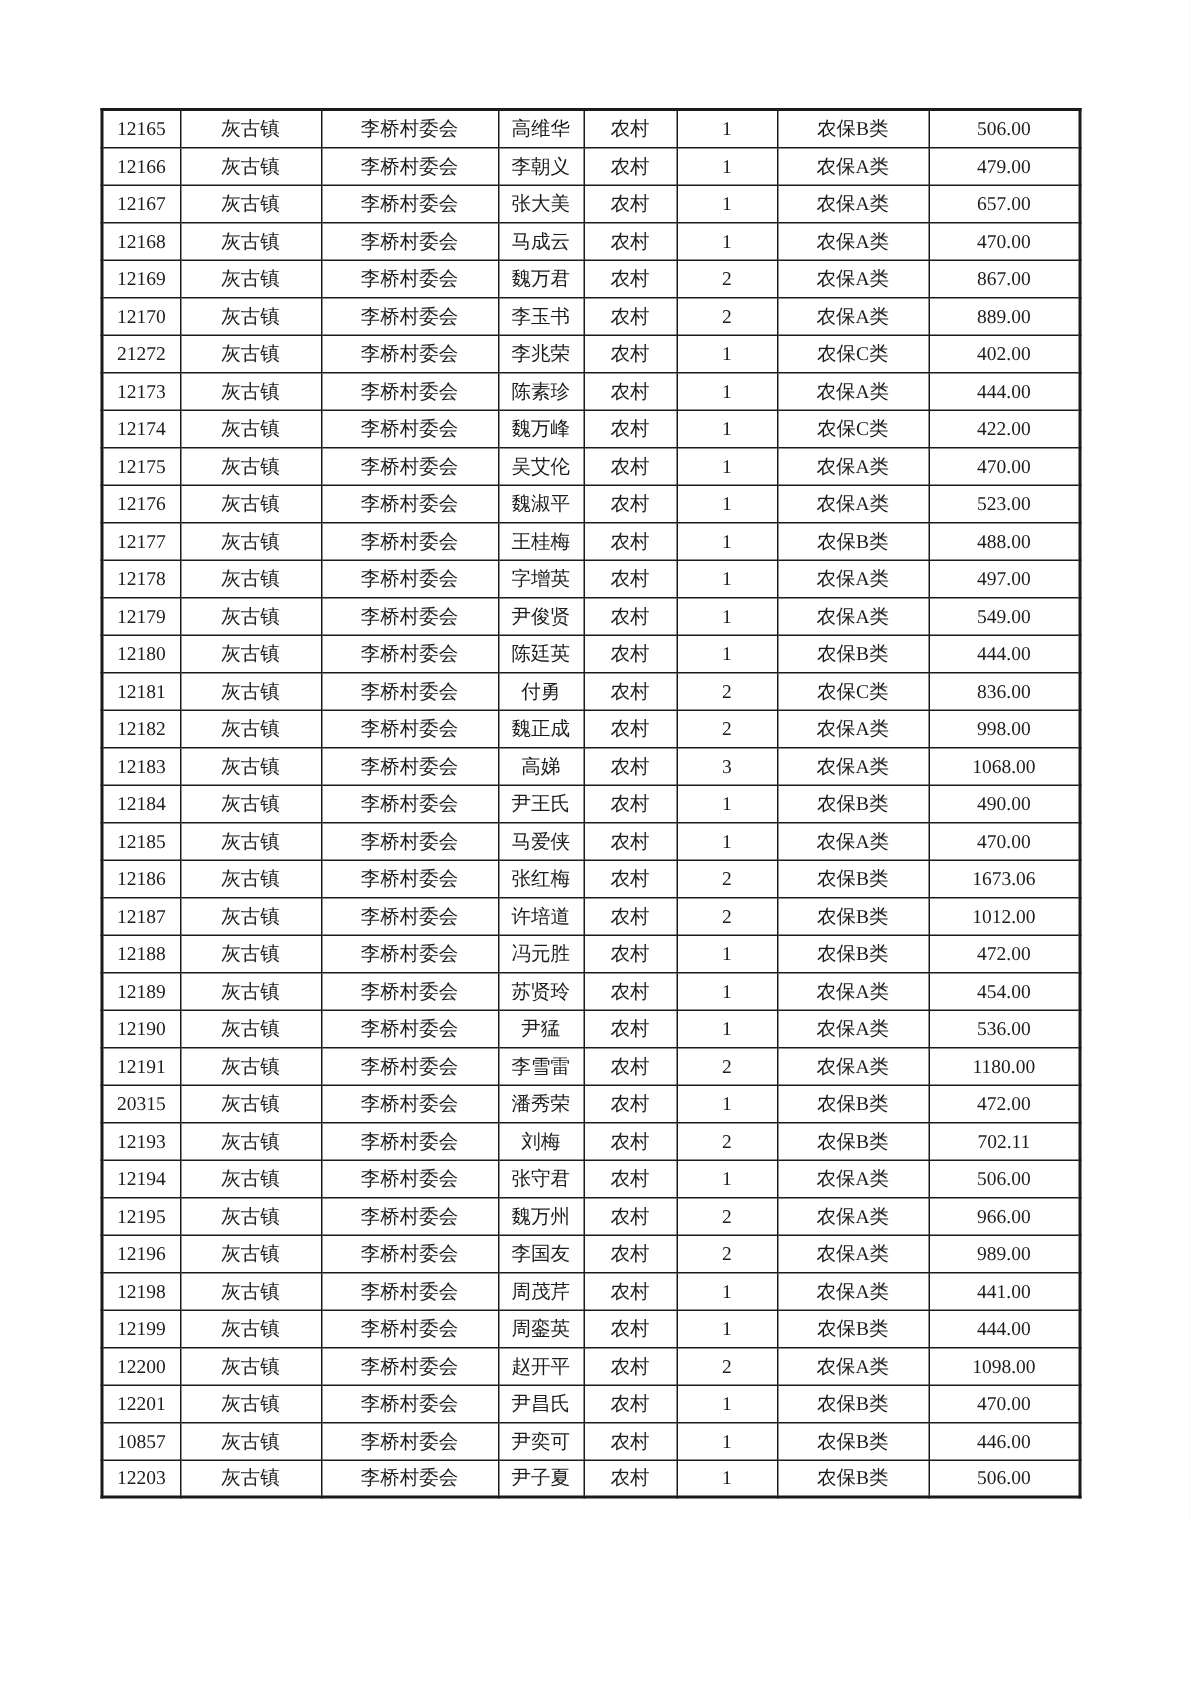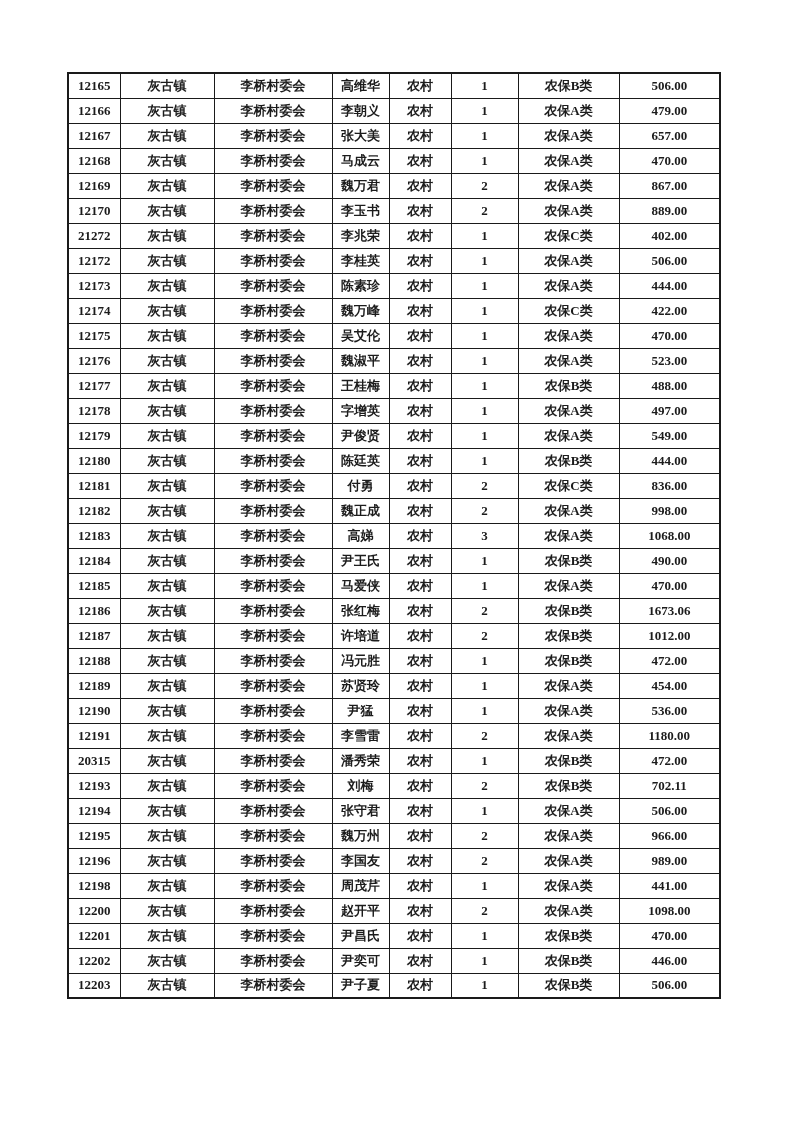--- a/index.html
+++ b/index.html
@@ -16,21 +16,20 @@
     overflow: hidden;
   }
   table.roster {
     position: absolute;
     left: 67px;
     top: 72px;
     width: 652px;
     border-collapse: collapse;
     table-layout: fixed;
     border: 2px solid #1a1a1a;
-    font-weight: bold;
   }
   table.roster td {
     border: 1px solid #1a1a1a;
     height: 24px;
     text-align: center;
     vertical-align: middle;
     font-size: 13px;
     color: #1c1c1c;
     white-space: nowrap;
     overflow: hidden;
@@ -118,30 +117,20 @@
           <td>21272</td>
           <td>灰古镇</td>
           <td>李桥村委会</td>
           <td>李兆荣</td>
           <td>农村</td>
           <td>1</td>
           <td>农保C类</td>
           <td>402.00</td>
         </tr>
         <tr>
-          <td>12172</td>
-          <td>灰古镇</td>
-          <td>李桥村委会</td>
-          <td>李桂英</td>
-          <td>农村</td>
-          <td>1</td>
-          <td>农保A类</td>
-          <td>506.00</td>
-        </tr>
-        <tr>
           <td>12173</td>
           <td>灰古镇</td>
           <td>李桥村委会</td>
           <td>陈素珍</td>
           <td>农村</td>
           <td>1</td>
           <td>农保A类</td>
           <td>444.00</td>
         </tr>
         <tr>
@@ -378,41 +367,51 @@
           <td>12198</td>
           <td>灰古镇</td>
           <td>李桥村委会</td>
           <td>周茂芹</td>
           <td>农村</td>
           <td>1</td>
           <td>农保A类</td>
           <td>441.00</td>
         </tr>
         <tr>
+          <td>12199</td>
+          <td>灰古镇</td>
+          <td>李桥村委会</td>
+          <td>周銮英</td>
+          <td>农村</td>
+          <td>1</td>
+          <td>农保B类</td>
+          <td>444.00</td>
+        </tr>
+        <tr>
           <td>12200</td>
           <td>灰古镇</td>
           <td>李桥村委会</td>
           <td>赵开平</td>
           <td>农村</td>
           <td>2</td>
           <td>农保A类</td>
           <td>1098.00</td>
         </tr>
         <tr>
           <td>12201</td>
           <td>灰古镇</td>
           <td>李桥村委会</td>
           <td>尹昌氏</td>
           <td>农村</td>
           <td>1</td>
           <td>农保B类</td>
           <td>470.00</td>
         </tr>
         <tr>
-          <td>12202</td>
+          <td>10857</td>
           <td>灰古镇</td>
           <td>李桥村委会</td>
           <td>尹奕可</td>
           <td>农村</td>
           <td>1</td>
           <td>农保B类</td>
           <td>446.00</td>
         </tr>
         <tr>
           <td>12203</td>

